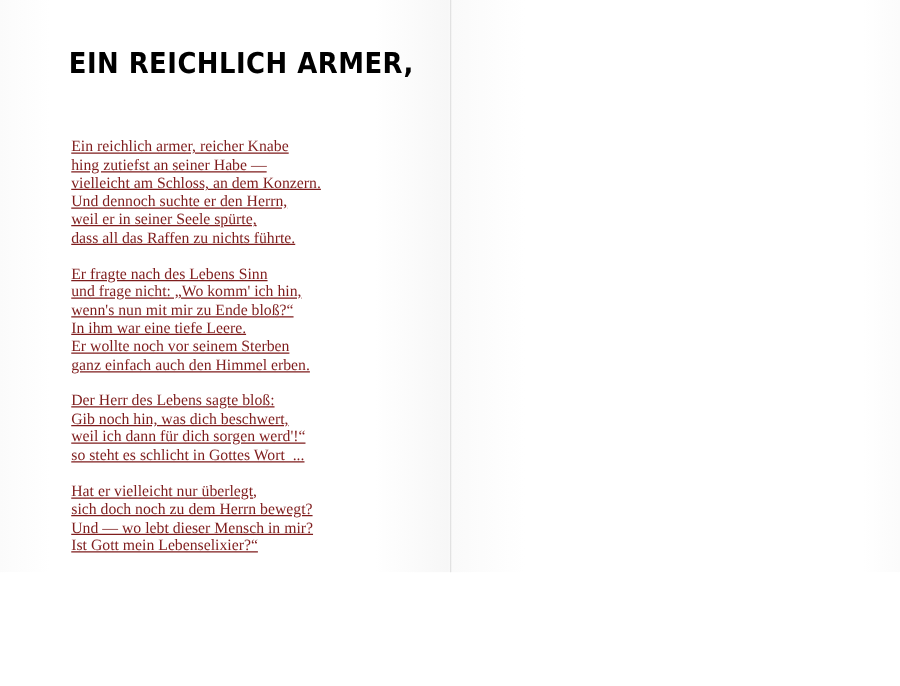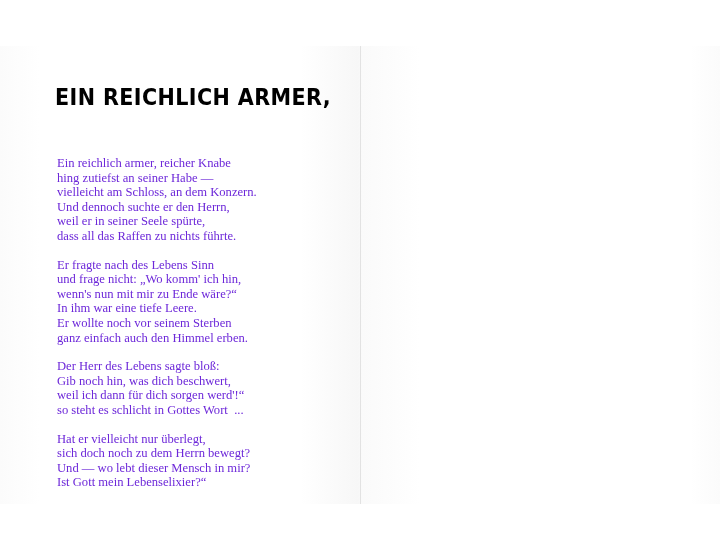--- a/index.html
+++ b/index.html
@@ -8,21 +8,20 @@
     background: #ffffff;
   }
   #page {
     position: relative;
     width: 720px;
     height: 458px;
     background: #ffffff;
     overflow: hidden;
     font-family: "Liberation Serif", "DejaVu Serif", serif;
     color: #111111;
-    margin-top: 46px;
   }
   
   #page::before {
     content: "";
     position: absolute;
     left: 0; top: 0; right: 0; bottom: 0;
     background:
       linear-gradient(to right,
         #fbfbfb 0px, #ffffff 40px,
         #ffffff 300px, #f7f7f7 358px,
@@ -61,21 +60,22 @@
   .title .line { display: block; }
 
   .poem {
     position: absolute;
     left: 57px;
     top: 110px;
     width: 300px;
     font-family: "Liberation Serif", "DejaVu Serif", serif;
     font-size: 12.6px;
     line-height: 14.6px;
-    color: #6d28d9;
+    color: #7f1d1d;
+    text-decoration: underline;
   }
   .stanza { margin: 0 0 14px 0; }
   .stanza .vline { display: block; white-space: pre; }
 
   
   .folio {
     position: absolute;
     bottom: 18px;
     width: 60px;
     height: 34px;
@@ -113,21 +113,21 @@
         <span class="vline">Ein reichlich armer, reicher Knabe</span>
         <span class="vline">hing zutiefst an seiner Habe —</span>
         <span class="vline">vielleicht am Schloss, an dem Konzern.</span>
         <span class="vline">Und dennoch suchte er den Herrn,</span>
         <span class="vline">weil er in seiner Seele spürte,</span>
         <span class="vline">dass all das Raffen zu nichts führte.</span>
       </div>
       <div class="stanza">
         <span class="vline">Er fragte nach des Lebens Sinn</span>
         <span class="vline">und frage nicht: „Wo komm' ich hin,</span>
-        <span class="vline">wenn's nun mit mir zu Ende wäre?“</span>
+        <span class="vline">wenn's nun mit mir zu Ende bloß?“</span>
         <span class="vline">In ihm war eine tiefe Leere.</span>
         <span class="vline">Er wollte noch vor seinem Sterben</span>
         <span class="vline">ganz einfach auch den Himmel erben.</span>
       </div>
       <div class="stanza">
         <span class="vline">Der Herr des Lebens sagte bloß:</span>
         <span class="vline">Gib noch hin, was dich beschwert,</span>
         <span class="vline">weil ich dann für dich sorgen werd'!“</span>
         <span class="vline">so steht es schlicht in Gottes Wort  ...</span>
       </div>

